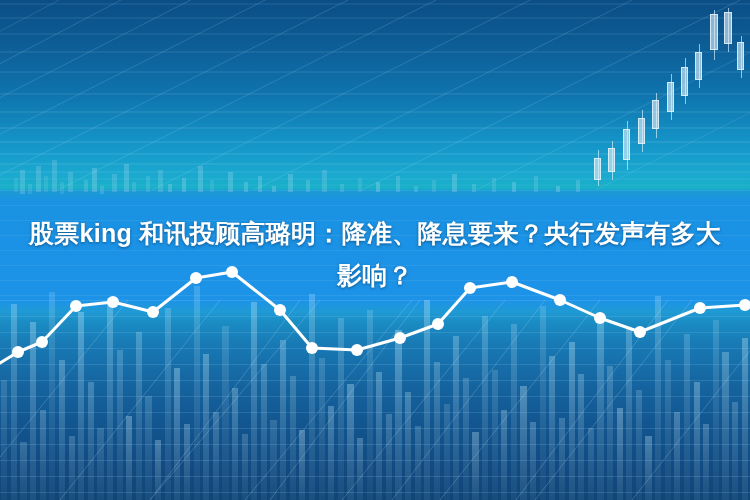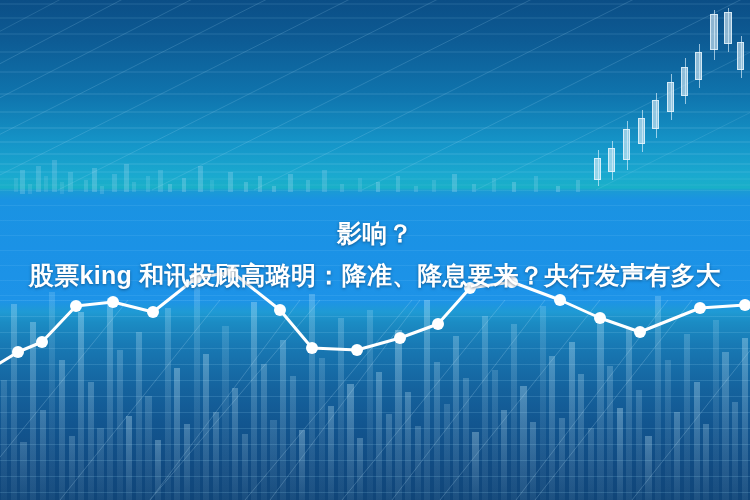--- a/index.html
+++ b/index.html
@@ -349,17 +349,17 @@
         <circle cx="512" cy="282" r="6" fill="#ffffff"></circle>
         <circle cx="560" cy="300" r="6" fill="#ffffff"></circle>
         <circle cx="600" cy="318" r="6" fill="#ffffff"></circle>
         <circle cx="640" cy="332" r="6" fill="#ffffff"></circle>
         <circle cx="700" cy="308" r="6" fill="#ffffff"></circle>
         <circle cx="745" cy="305" r="6" fill="#ffffff"></circle>
       </g>
   </svg>
 
   <div id="headline" style="top: 212px;">
+    <span class="ln">股票king 和讯投顾高璐明：降准、降息要来？央行发声有多大</span>
     <span class="ln">影响？</span>
-    <span class="ln">股票king 和讯投顾高璐明：降准、降息要来？央行发声有多大</span>
   </div>
 
 </div>
 
 </body></html>

